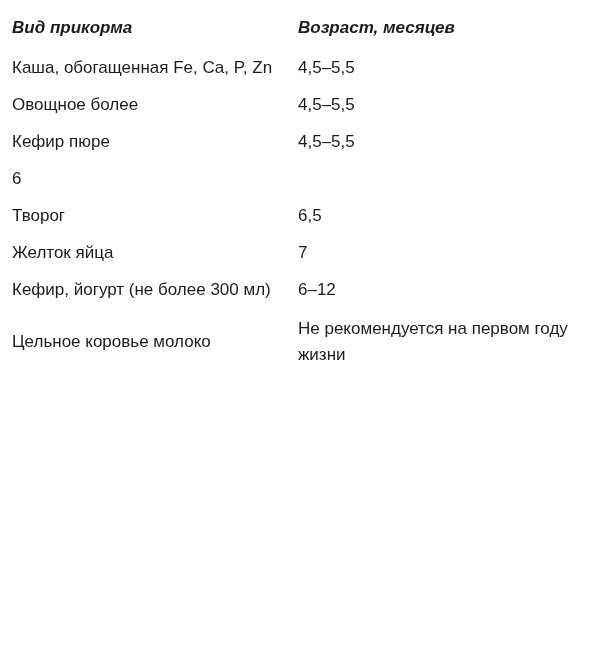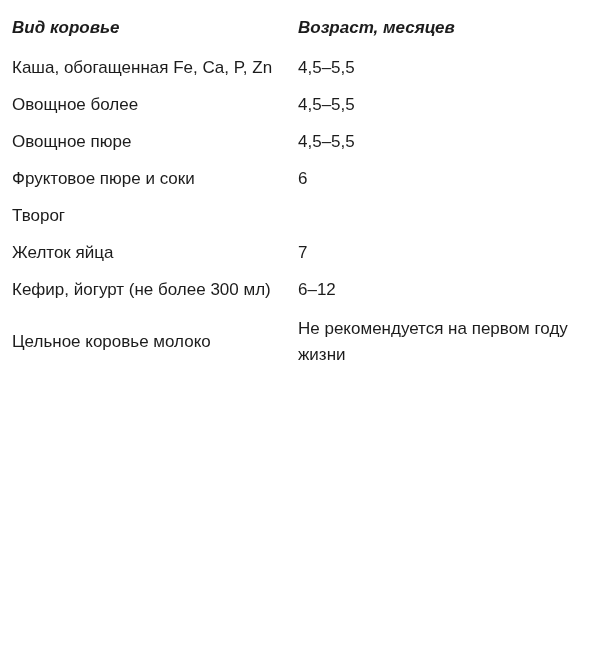--- a/index.html
+++ b/index.html
@@ -44,42 +44,42 @@
     .r { height: 37px; }
     .r.first { height: 36px; margin-top: 8px; justify-content: flex-end; }
     .r.tall { height: 60px; margin-top: 4px; }
     .wrap { width: 270px; white-space: normal; }
   </style>
 </head>
 <body>
 
 <div class="table">
   <div class="row header">
-    <div class="col1">Вид коровье</div>
+    <div class="col1">Вид прикорма</div>
     <div class="col2">Возраст, месяцев</div>
   </div>
 
   <div class="row r first">
     <div class="col1">Каша, обогащенная Fe, Ca, P, Zn</div>
     <div class="col2">4,5–5,5</div>
   </div>
   <div class="row r">
     <div class="col1">Овощное более</div>
     <div class="col2">4,5–5,5</div>
   </div>
   <div class="row r">
-    <div class="col1">Овощное пюре</div>
+    <div class="col1">Кефир пюре</div>
     <div class="col2">4,5–5,5</div>
   </div>
   <div class="row r">
-    <div class="col1">Фруктовое пюре и соки</div>
     <div class="col2">6</div>
   </div>
   <div class="row r">
     <div class="col1">Творог</div>
+    <div class="col2">6,5</div>
   </div>
   <div class="row r">
     <div class="col1">Желток яйца</div>
     <div class="col2">7</div>
   </div>
   <div class="row r">
     <div class="col1">Кефир, йогурт (не более 300 мл)</div>
     <div class="col2">6–12</div>
   </div>
   <div class="row r tall">

